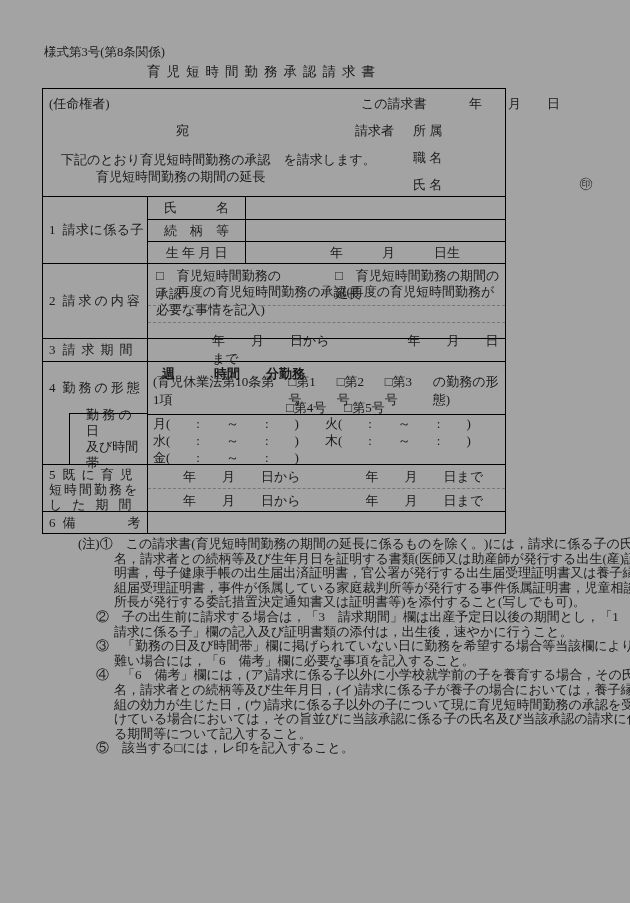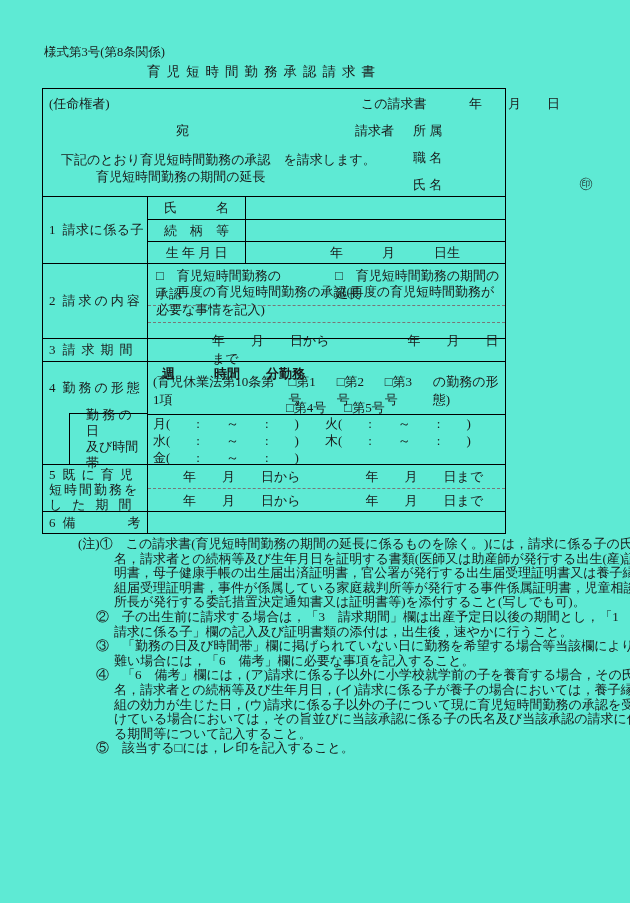--- a/index.html
+++ b/index.html
@@ -1,18 +1,18 @@
 <!DOCTYPE html>
 <html><head>
 <meta charset="utf-8">
 <style>
   * { margin:0; padding:0; box-sizing:border-box; }
   html,body { background:#fff; }
   .sheet {
-    position:relative; width:630px; height:903px; background:#5eead4;
+    position:relative; width:630px; height:903px; background:#a3a3a3;
     font-family:"Liberation Serif","DejaVu Serif",serif;
     color:#1a1a1a; font-size:13px; overflow:hidden;
   }
   .abs { position:absolute; white-space:nowrap; }
   .form-number { position:absolute; left:44px; top:44px; font-size:12.5px; }
   .form-title  { position:absolute; left:0; top:63px; width:528px; text-align:center;
                  font-size:13.5px; letter-spacing:6px; }
   .form-table { position:absolute; left:42px; top:88px; width:464px; height:446px;
                 border:1px solid #000; }
   .row { display:flex; width:100%; border-top:1px solid #000; }

